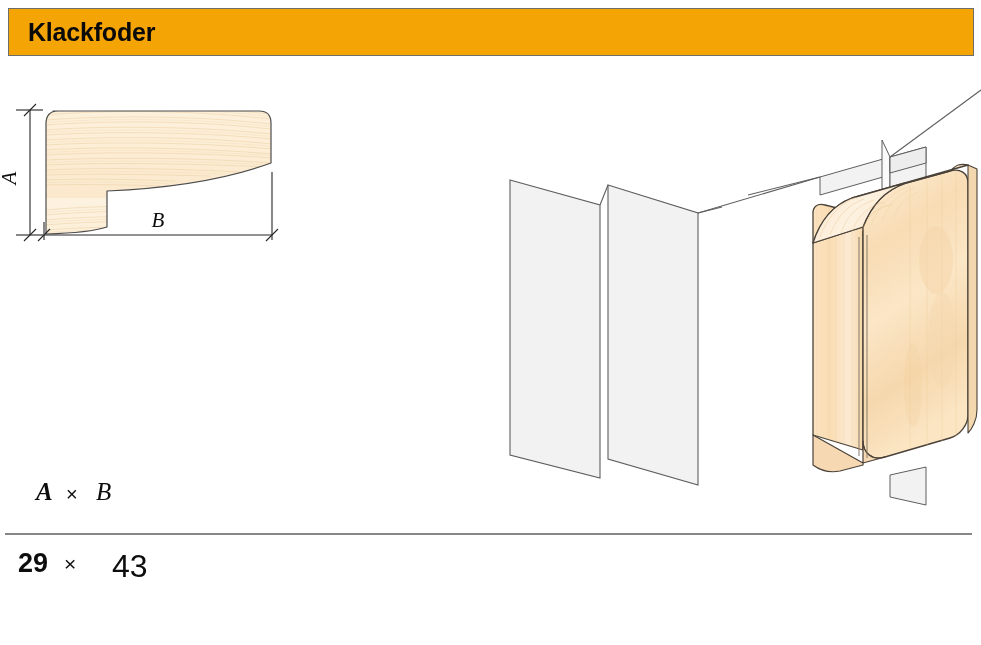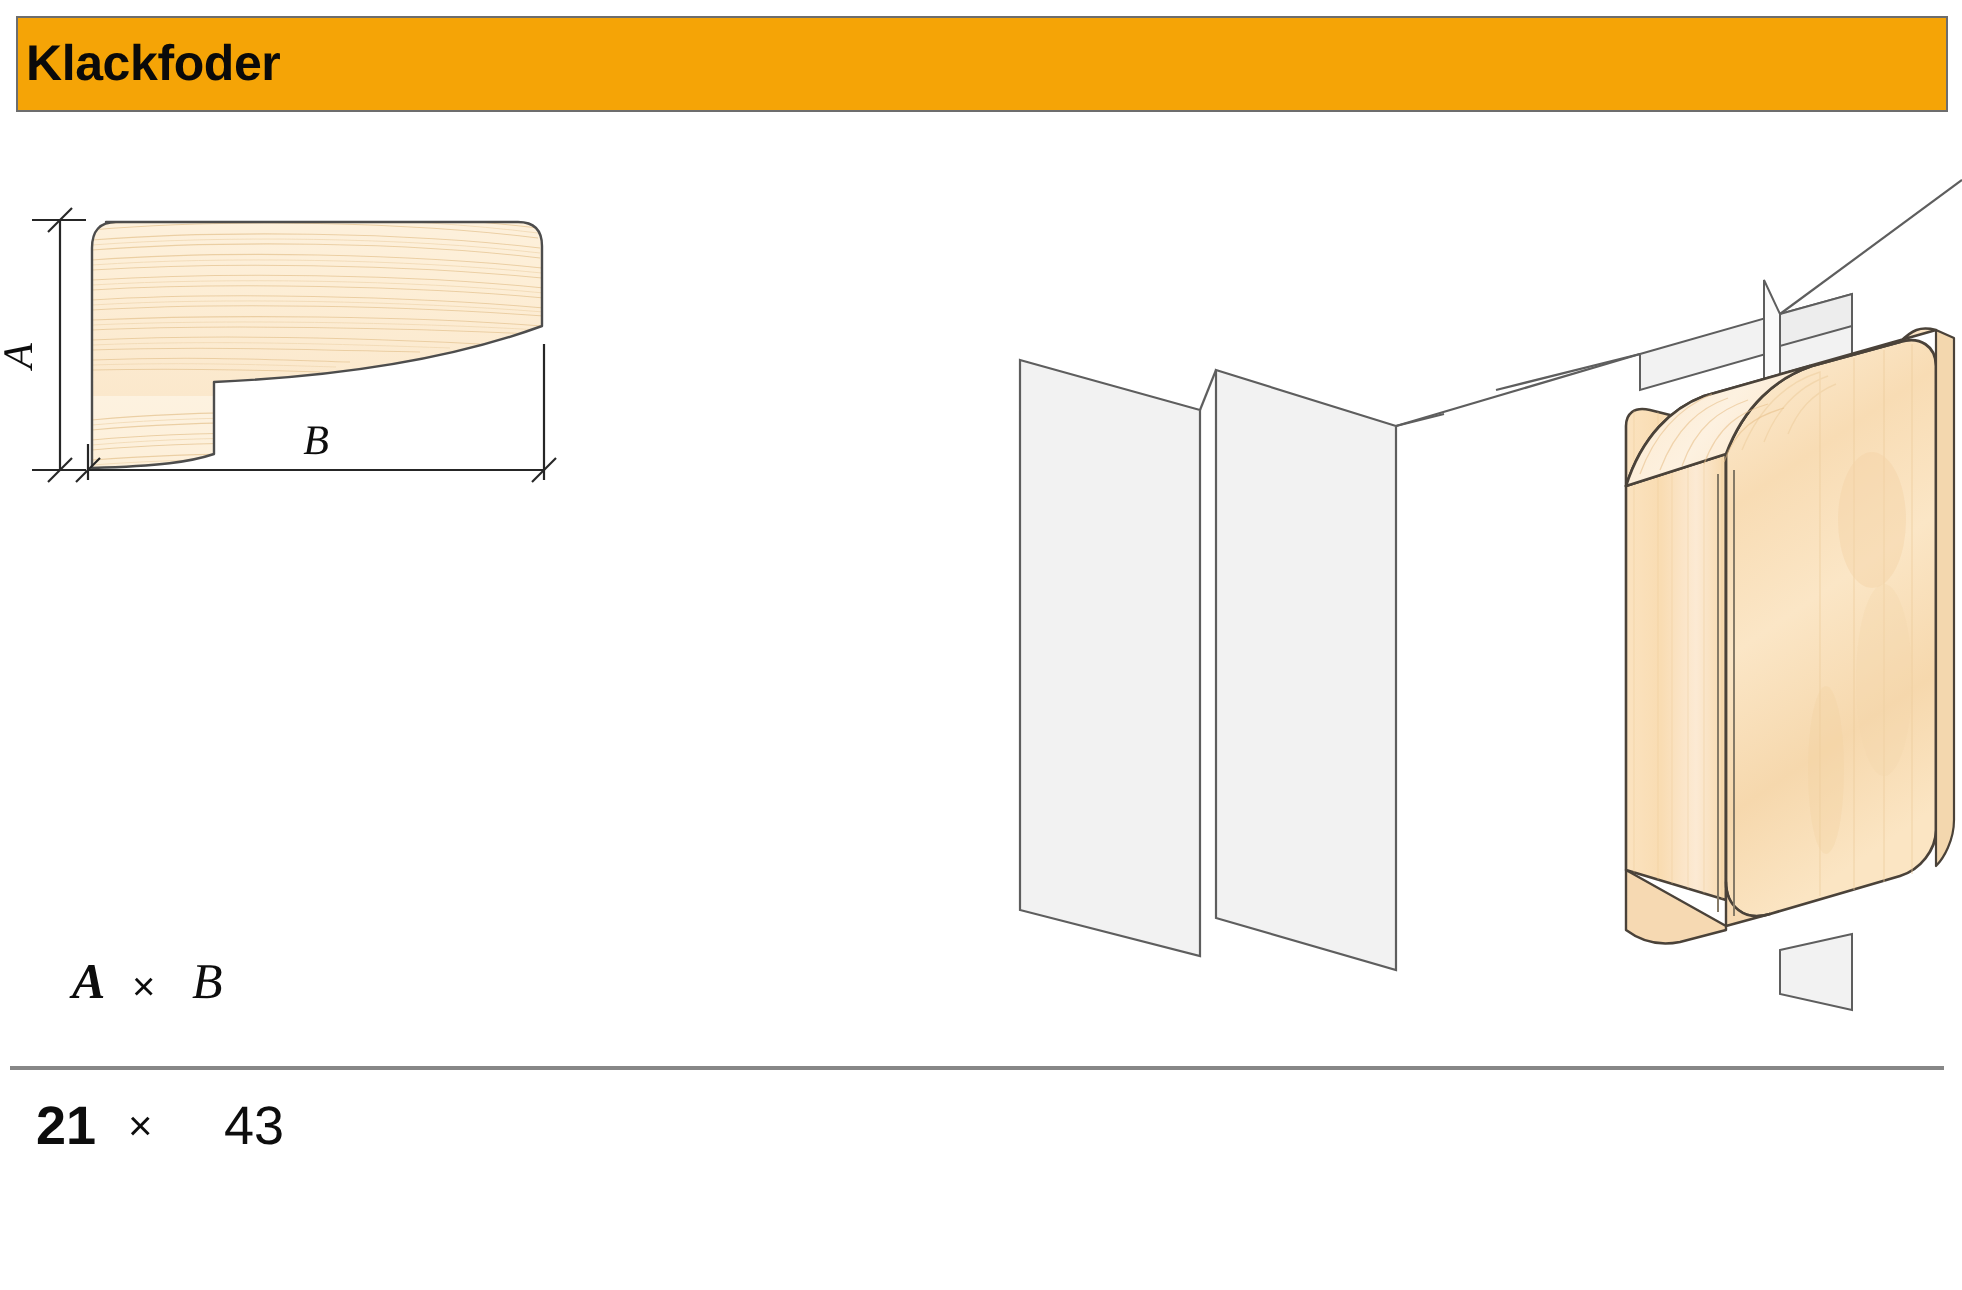--- a/index.html
+++ b/index.html
@@ -33,21 +33,21 @@
     border: 1px solid #6d6d6d;
     box-sizing: border-box;
     display: flex;
     align-items: center;
   }
   .title-text {
     font-size: 25px;
     font-weight: bold;
     color: #0a0a0a;
     letter-spacing: -0.2px;
-    margin-left: 4px;
+    margin-left: 19px;
     line-height: 1;
   }
 
   
   .profile-svg {
     position: absolute;
     left: 0;
     top: 88px;
   }
   .iso-svg {
@@ -117,21 +117,21 @@
     left: 18px; top: 0;
     font-size: 27px;
     font-weight: bold;
   }
   .cell-x {
     left: 64px; top: 4px;
     font-size: 21px;
   }
   .cell-b {
     left: 112px; top: 0;
-    font-size: 27px;
+    font-size: 32px;
   }
 </style>
 </head>
 <body>
 
 <div id="page">
 
   <div class="title-bar">
     <div class="title-text">Klackfoder</div>
   </div>
@@ -353,19 +353,19 @@
   <div class="spec-header">
     <span class="lbl hdr-a">A</span>
     <span class="lbl hdr-x">×</span>
     <span class="lbl hdr-b">B</span>
   </div>
 
   <div class="divider"></div>
 
   <div class="spec-rows">
     <div class="spec-row">
-      <span class="cell cell-a">21</span>
+      <span class="cell cell-a">29</span>
       <span class="cell cell-x">×</span>
       <span class="cell cell-b">43</span>
     </div>
   </div>
 
 </div>
 
 </body></html>

